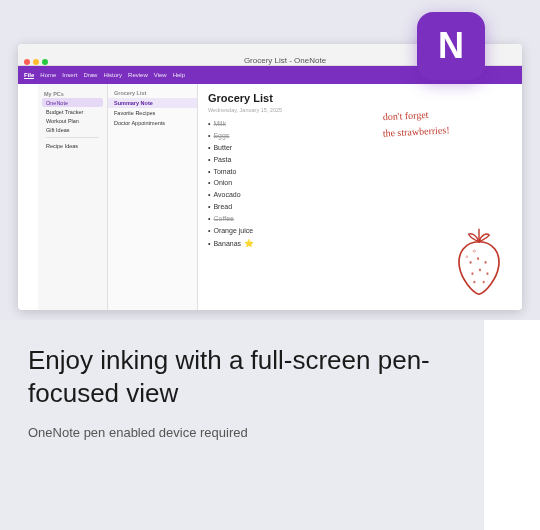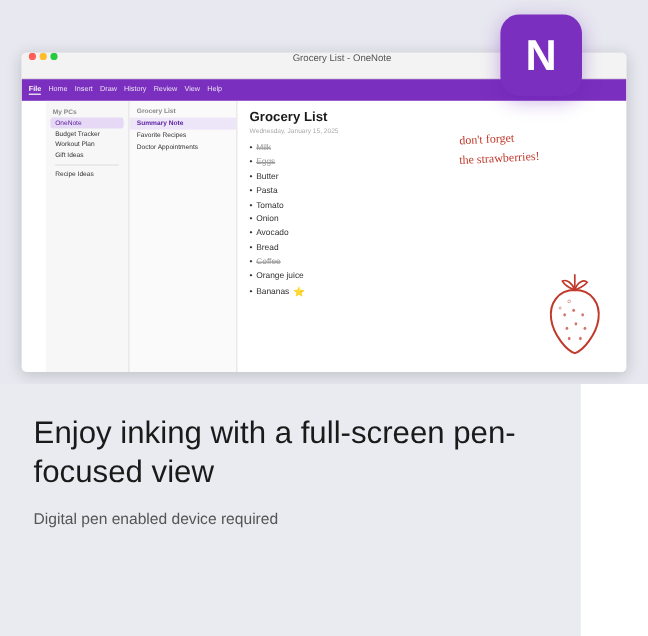--- a/index.html
+++ b/index.html
@@ -55,21 +55,21 @@
       overflow: hidden;
       display: flex;
       flex-direction: column;
     }
 
     
     .title-bar {
       height: 22px;
       background: #f3f3f3;
       display: flex;
-      align-items: flex-start;
+      align-items: flex-end;
       padding: 0 6px;
       border-bottom: 1px solid #ddd;
       flex-shrink: 0;
     }
     .title-bar-dots {
       display: flex;
       gap: 3px;
       margin-right: 6px;
     }
     .dot {
@@ -405,14 +405,14 @@
           <circle cx="30" cy="30" r="1.2" fill="none" stroke="#c0392b" stroke-width="0.8" opacity="0.5"></circle>
         </svg>
 
       </div>
     </div>
   </div>
 </div>
 
 <div class="bottom-area">
   <div class="main-headline">Enjoy inking with a full-screen pen-focused view</div>
-  <div class="sub-text">Digital pen enabled device required</div>
+  <div class="sub-text">OneNote pen enabled device required</div>
 </div>
 
 </body></html>

